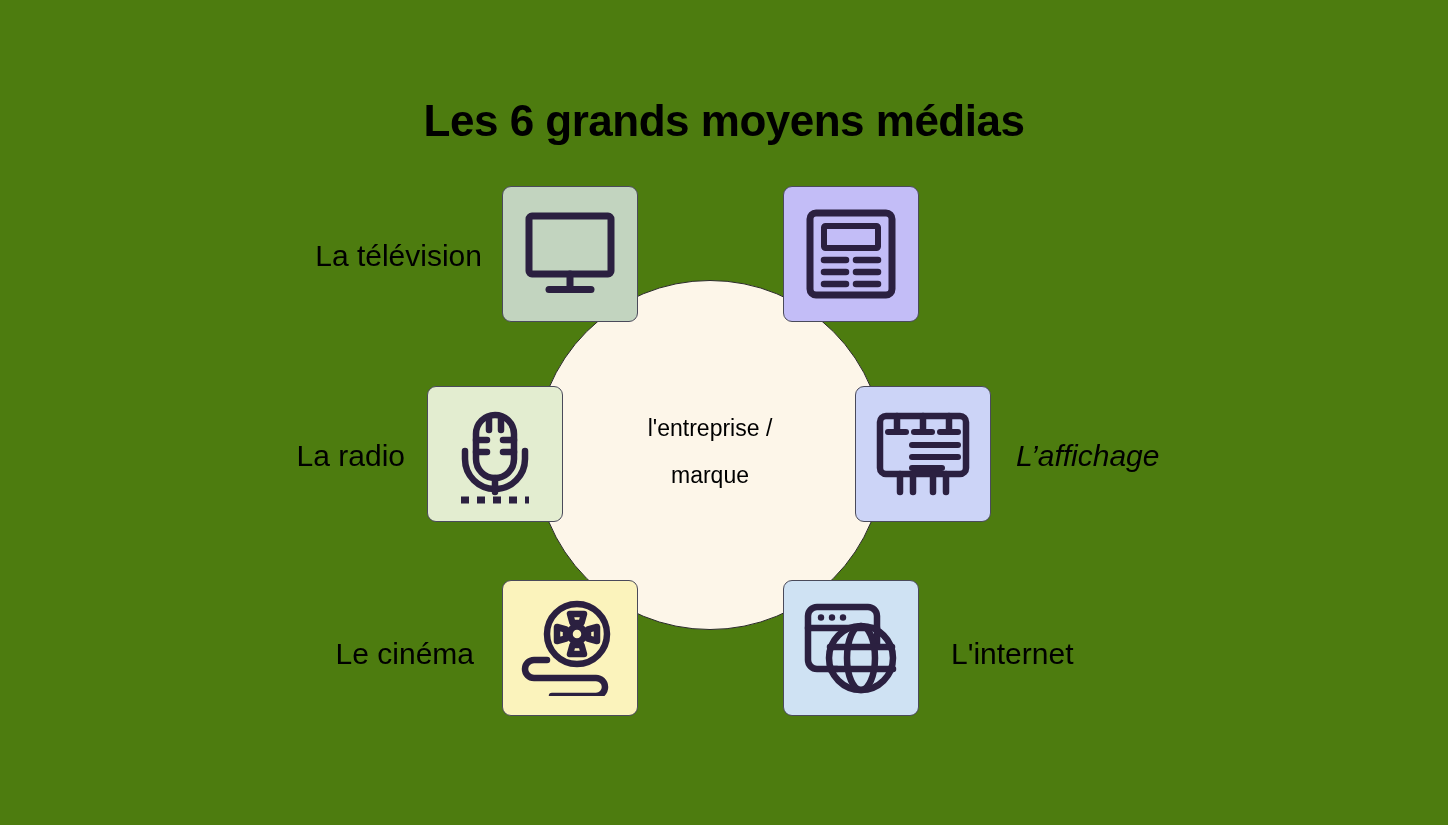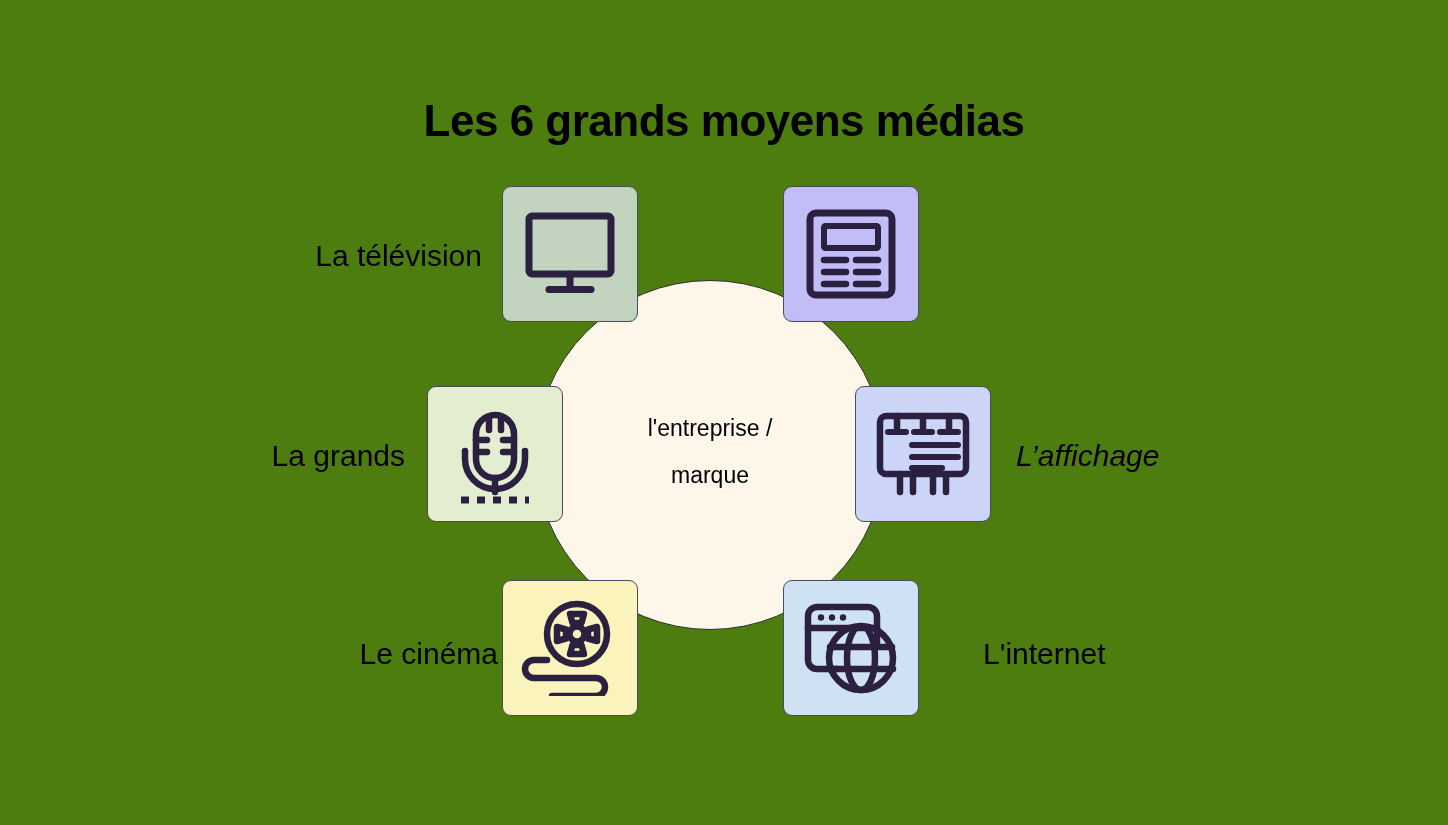--- a/index.html
+++ b/index.html
@@ -87,24 +87,24 @@
     font-size: 30px;
     color: #000000;
     white-space: nowrap;
     z-index: 4;
   }
   .label-left  { text-align: right; transform: translate(-100%, -50%); }
   .label-right { text-align: left;  transform: translate(0, -50%); }
 
   #label-tv      { left: 482px;  top: 256px; }
   #label-radio   { left: 405px;  top: 456px; }
-  #label-cinema  { left: 474px;  top: 654px; margin-left: 24px; }
+  #label-cinema  { left: 474px;  top: 654px; }
   #label-press   { left: 960px;  top: 256px; }
   #label-display { left: 1016px; top: 456px; font-style: italic; }
-  #label-web     { left: 951px;  top: 654px; margin-left: 32px; }
+  #label-web     { left: 951px;  top: 654px; }
 </style>
 </head>
 <body>
 
 <div id="canvas">
 
   <div id="diagram-title">Les 6 grands moyens médias</div>
 
   <div id="center-circle"></div>
   <div id="center-label">l'entreprise /
@@ -147,21 +147,21 @@
         <line x1="27" y1="48" x2="38" y2="48"></line>
         <line x1="54" y1="48" x2="65" y2="48"></line>
         <path d="M16 47 v8 a30 30 0 0 0 60 0 v-8"></path>
         <line x1="46" y1="74" x2="46" y2="88"></line>
         <g stroke-width="7" stroke-linecap="butt" stroke-dasharray="8 8">
           <line x1="12" y1="96" x2="80" y2="96"></line>
         </g>
       </svg>
     </span>
   </div>
-  <div class="label label-left" id="label-radio">La grands</div>
+  <div class="label label-left" id="label-radio">La radio</div>
 
   <div class="tile tile-display" style="background:#ccd4f7">
     <span>
       <svg width="96" height="88" viewBox="0 0 96 88" fill="none" stroke="#2b2040" stroke-width="6.5" stroke-linecap="round" stroke-linejoin="round">
         <rect x="5" y="6" width="86" height="58" rx="6"></rect>
         <line x1="22" y1="6" x2="22" y2="19"></line>
         <line x1="48" y1="6" x2="48" y2="19"></line>
         <line x1="74" y1="6" x2="74" y2="19"></line>
         <line x1="13" y1="22" x2="31" y2="22" stroke-width="6"></line>
         <line x1="39" y1="22" x2="57" y2="22" stroke-width="6"></line>

